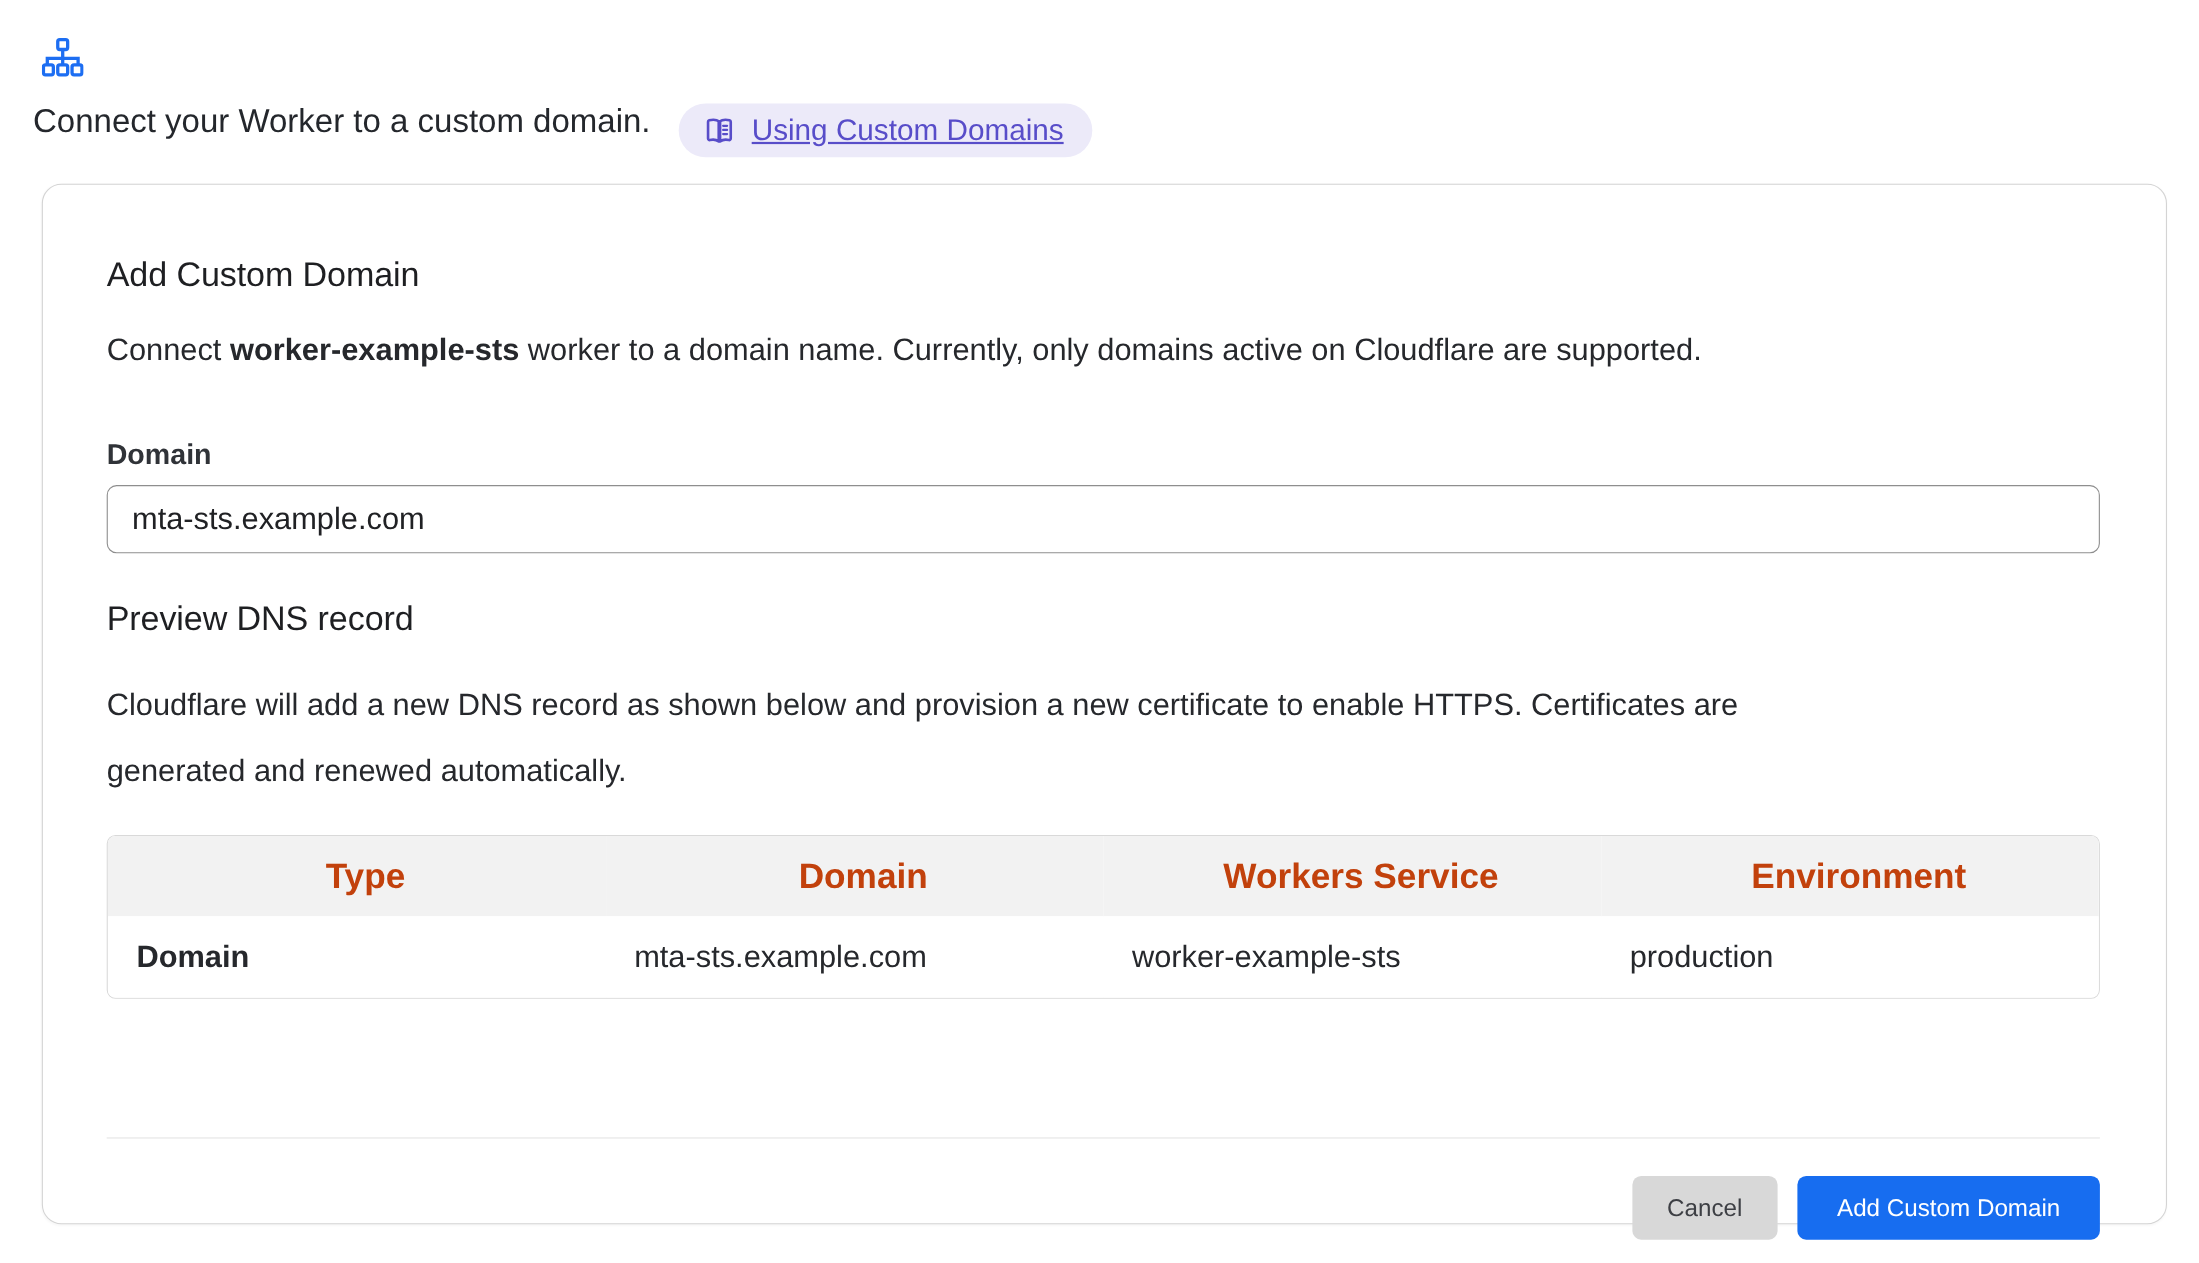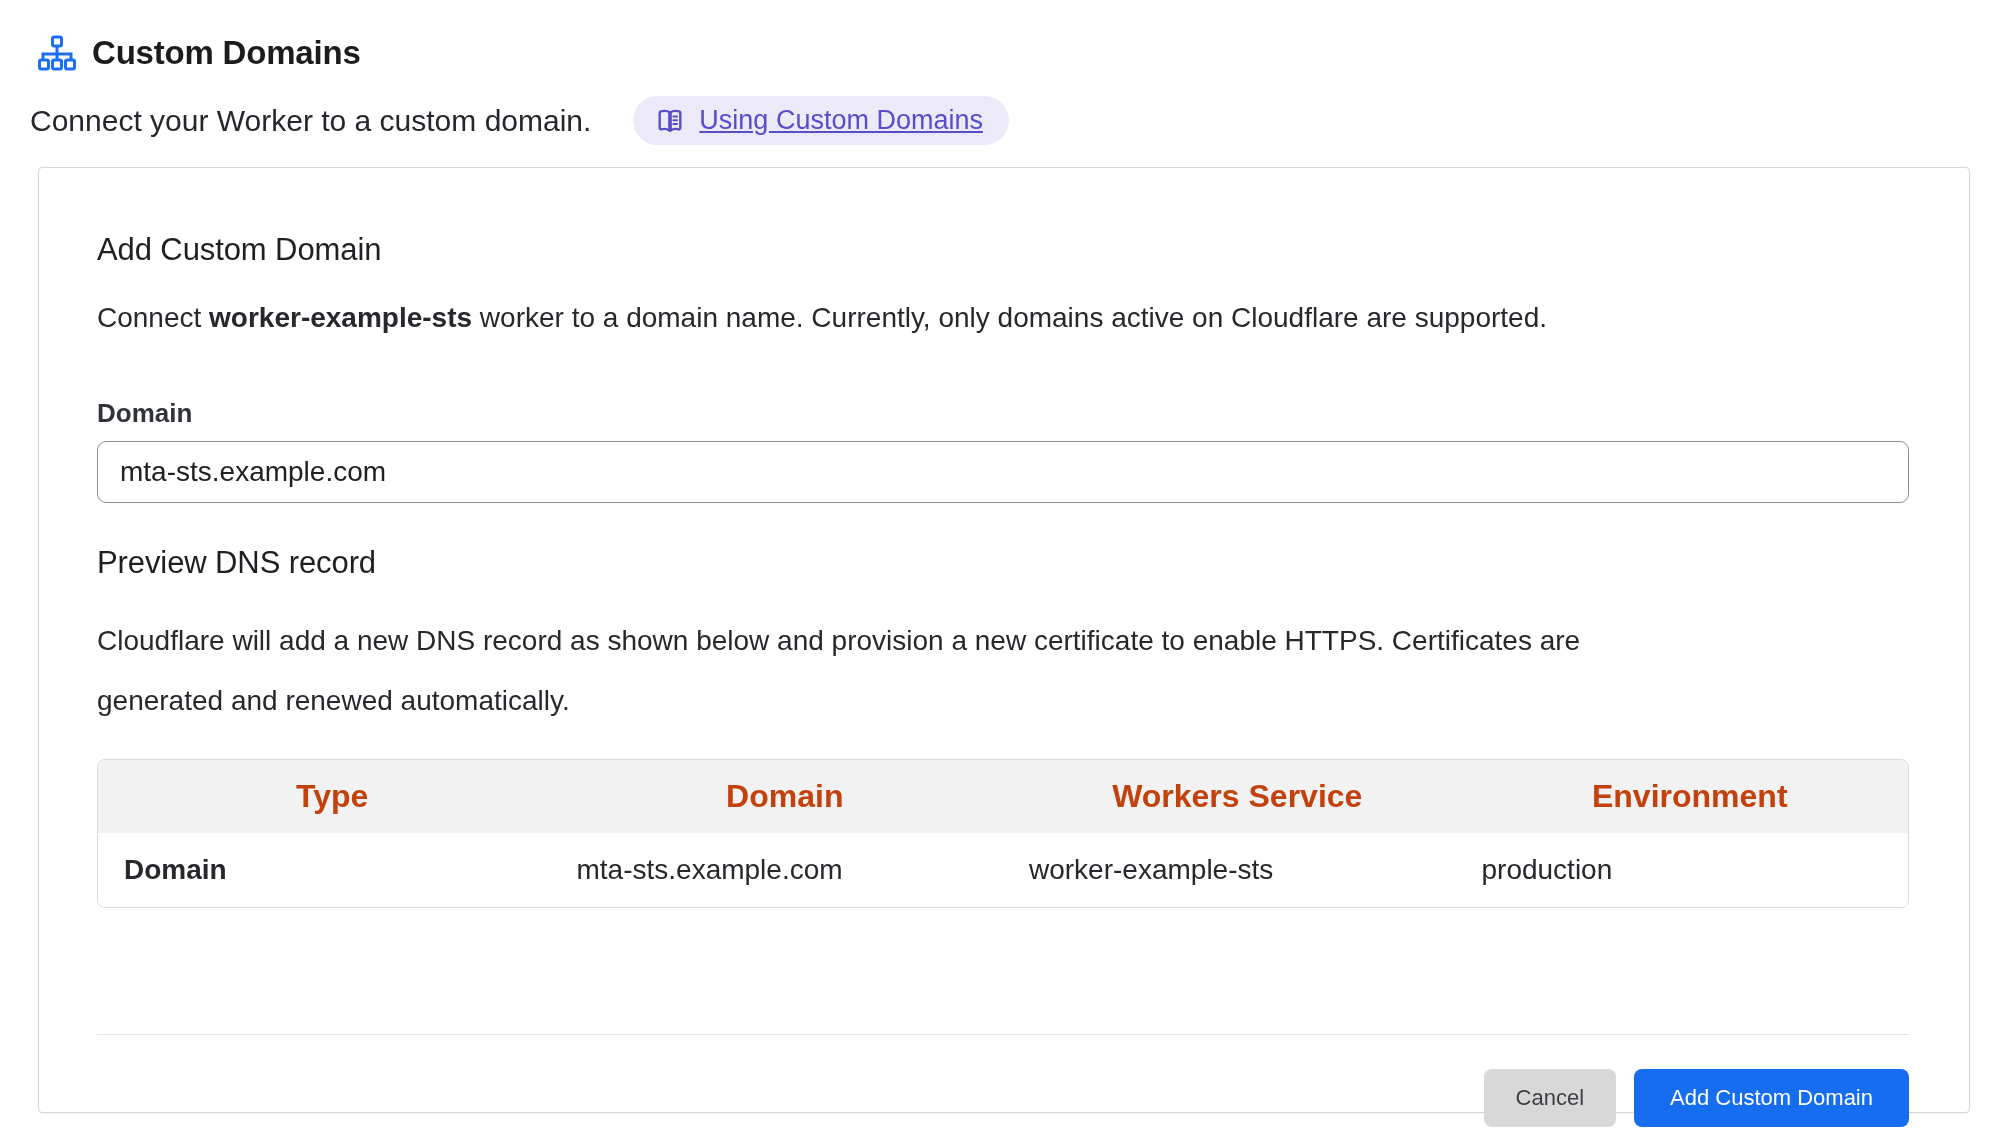--- a/index.html
+++ b/index.html
@@ -22,22 +22,22 @@
   }
   .page-header .hier-icon { width: 38px; height: 36px; display: block; }
   .page-title {
     font-size: 33px;
     font-weight: 700;
     color: #1b1c1e;
     letter-spacing: -0.2px;
   }
   .page-subrow {
     display: flex;
-    align-items: center;
-    gap: 42px;
+    align-items: flex-start;
+    gap: 26px;
     margin: 24px 13px 0 30px;
   }
   .page-subtitle {
     font-size: 30px;
     font-weight: 400;
     color: #24272c;
   }
   .docs-badge {
     display: inline-flex;
     align-items: center;
@@ -58,21 +58,21 @@
 
   
   .card {
     position: absolute;
     left: 38px;
     top: 167px;
     width: 1932px;
     height: 946px;
     background: #fff;
     border: 1.5px solid #d4d4d4;
-    border-radius: 4px;
+    border-radius: 18px;
     box-shadow: 0 1px 2px rgba(0,0,0,0.03);
     padding: 64px 60px 0 58px;
   }
   .card h2 {
     font-size: 31px;
     font-weight: 500;
     color: #1e1f22;
     letter-spacing: -0.1px;
   }
   .intro-text {
@@ -184,21 +184,20 @@
 <div class="page-header">
   <svg class="hier-icon" viewBox="0 0 38 36" fill="none" xmlns="http://www.w3.org/2000/svg">
     <rect x="14.5" y="2" width="9" height="9" rx="1.8" stroke="#1d6ef2" stroke-width="3"></rect>
     <path d="M19 11v8" stroke="#1d6ef2" stroke-width="3"></path>
     <path d="M5 25v-6h28v6" stroke="#1d6ef2" stroke-width="3" fill="none"></path>
     <path d="M19 19v6" stroke="#1d6ef2" stroke-width="3"></path>
     <rect x="1.5" y="25" width="9" height="9" rx="1.8" stroke="#1d6ef2" stroke-width="3"></rect>
     <rect x="14.5" y="25" width="9" height="9" rx="1.8" stroke="#1d6ef2" stroke-width="3"></rect>
     <rect x="27.5" y="25" width="9" height="9" rx="1.8" stroke="#1d6ef2" stroke-width="3"></rect>
   </svg>
-  <h1 class="page-title">Custom Domains</h1>
 </div>
 
 <div class="page-subrow">
   <span class="page-subtitle">Connect your Worker to a custom domain.</span>
   <a class="docs-badge">
     <svg class="book-icon" viewBox="0 0 24 24" fill="none" xmlns="http://www.w3.org/2000/svg">
       <path d="M12 5.2C10 3.8 7.2 3.6 4.6 4.3c-.5.14-.85.6-.85 1.1v12.2c0 .7.7 1.2 1.37 1.03 2.2-.55 4.6-.33 6.38 1.07V5.2z" stroke="#584dc9" stroke-width="1.9" stroke-linejoin="round"></path>
       <path d="M12 5.2c2-1.4 4.8-1.6 7.4-.9.5.14.85.6.85 1.1v12.2c0 .7-.7 1.2-1.37 1.03-2.2-.55-4.6-.33-6.38 1.07V5.2z" stroke="#584dc9" stroke-width="1.9" stroke-linejoin="round"></path>
       <path d="M14.7 8.3h2.9M14.7 11.3h2.9M14.7 14.3h2.9" stroke="#584dc9" stroke-width="1.6" stroke-linecap="round"></path>
     </svg>

